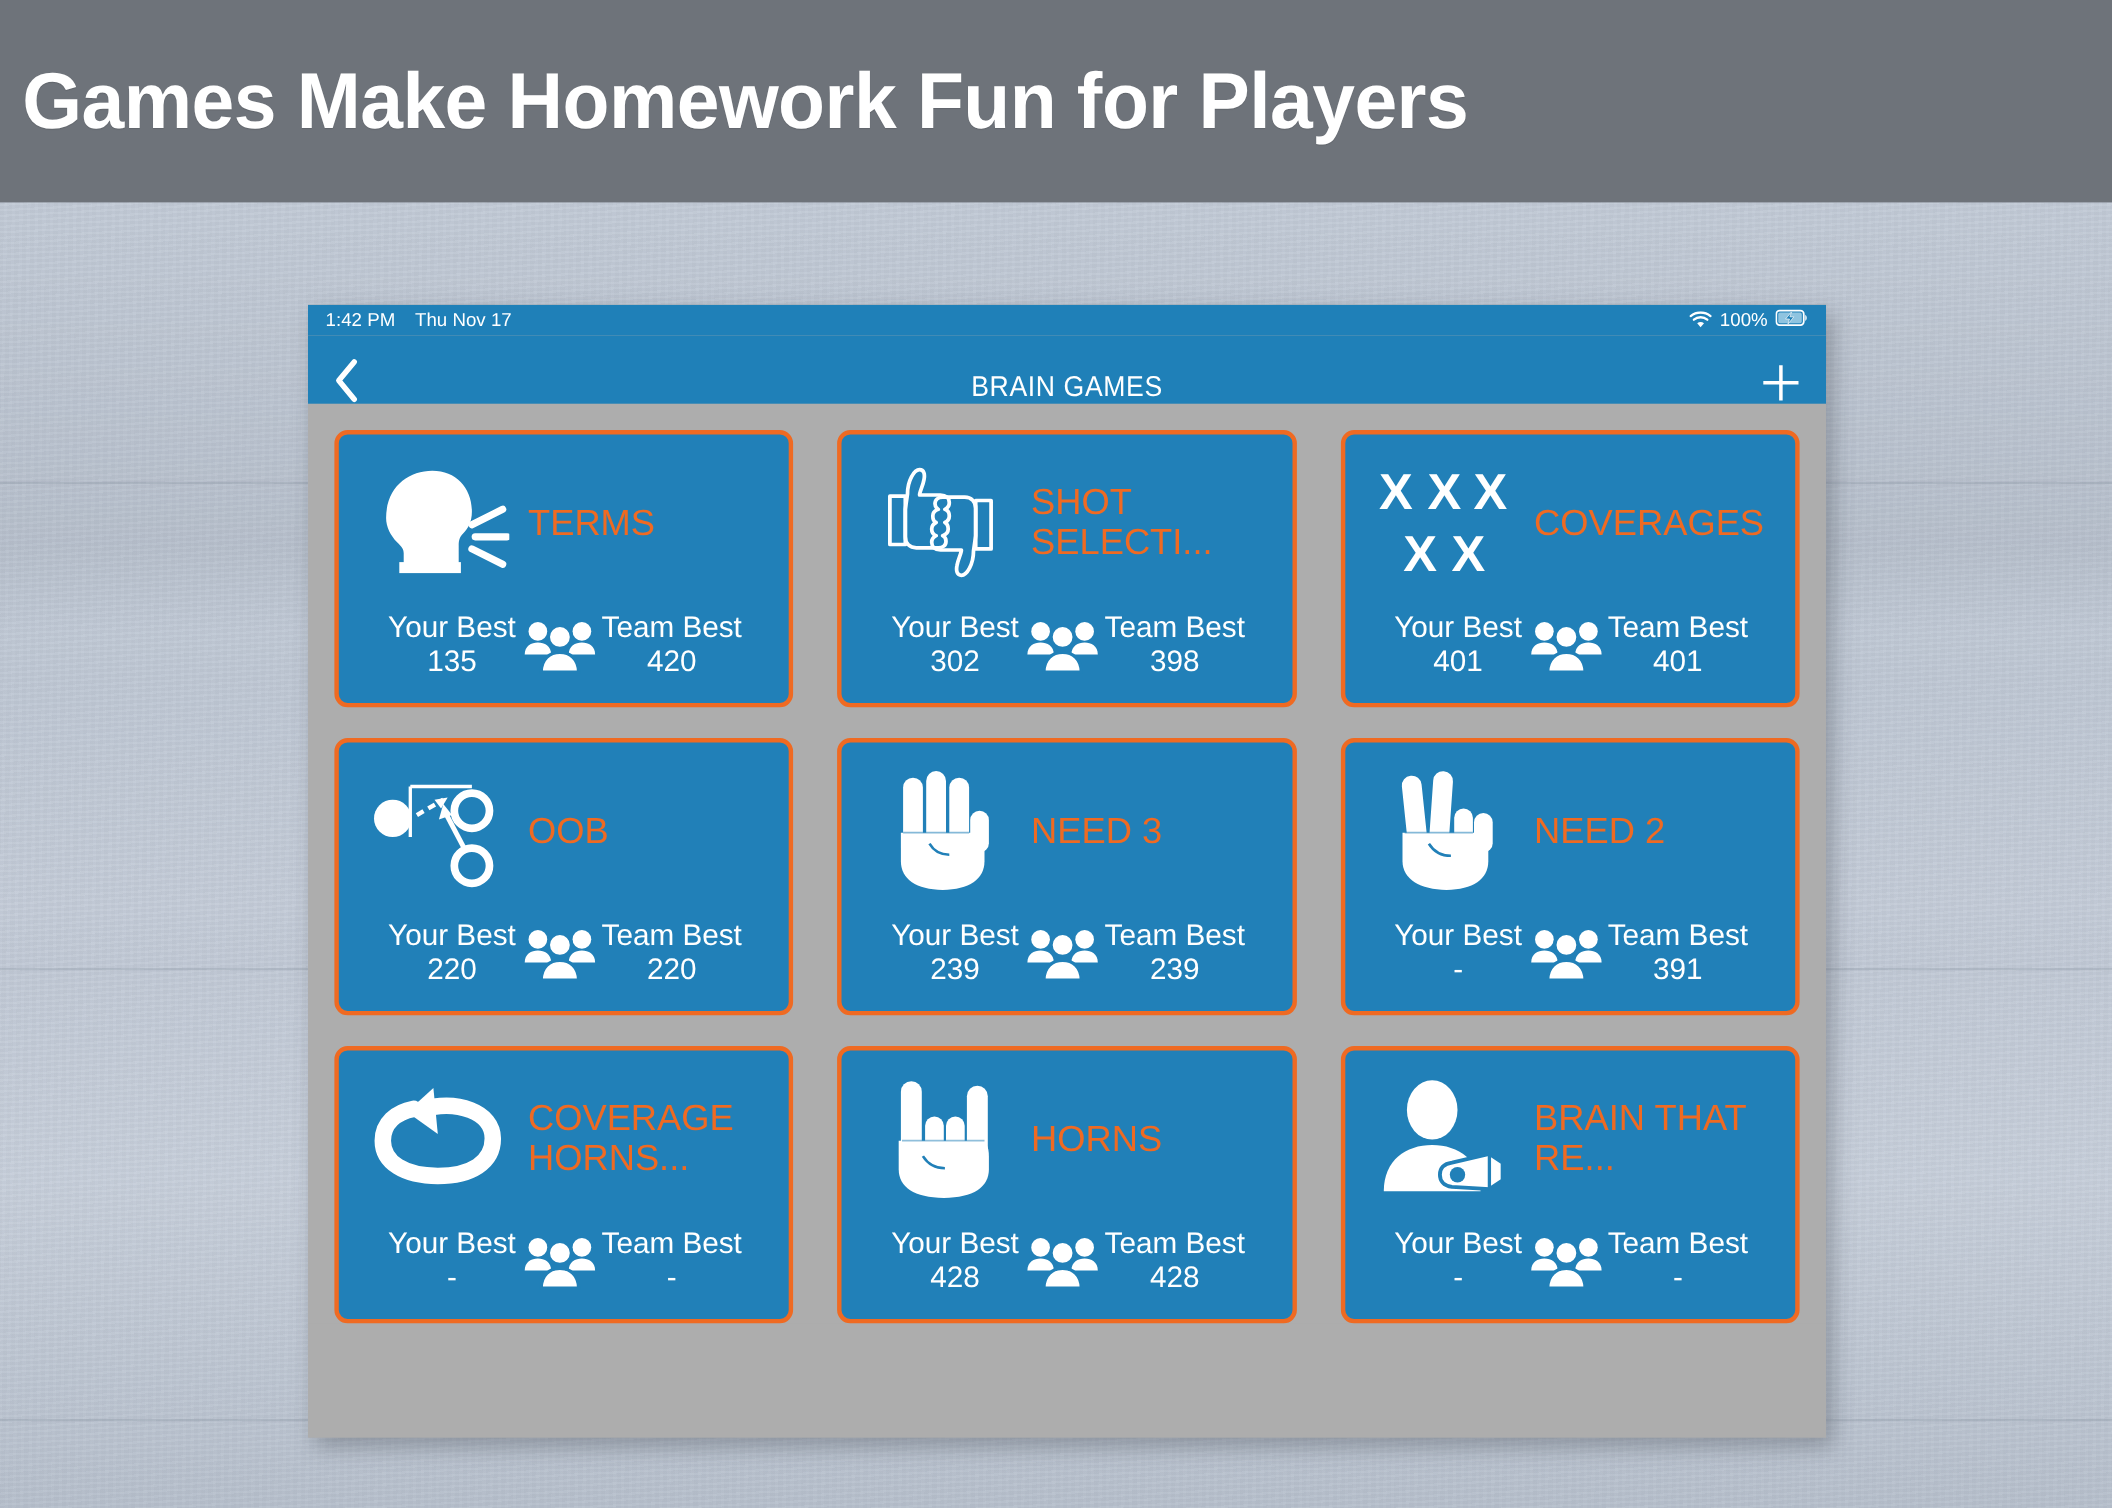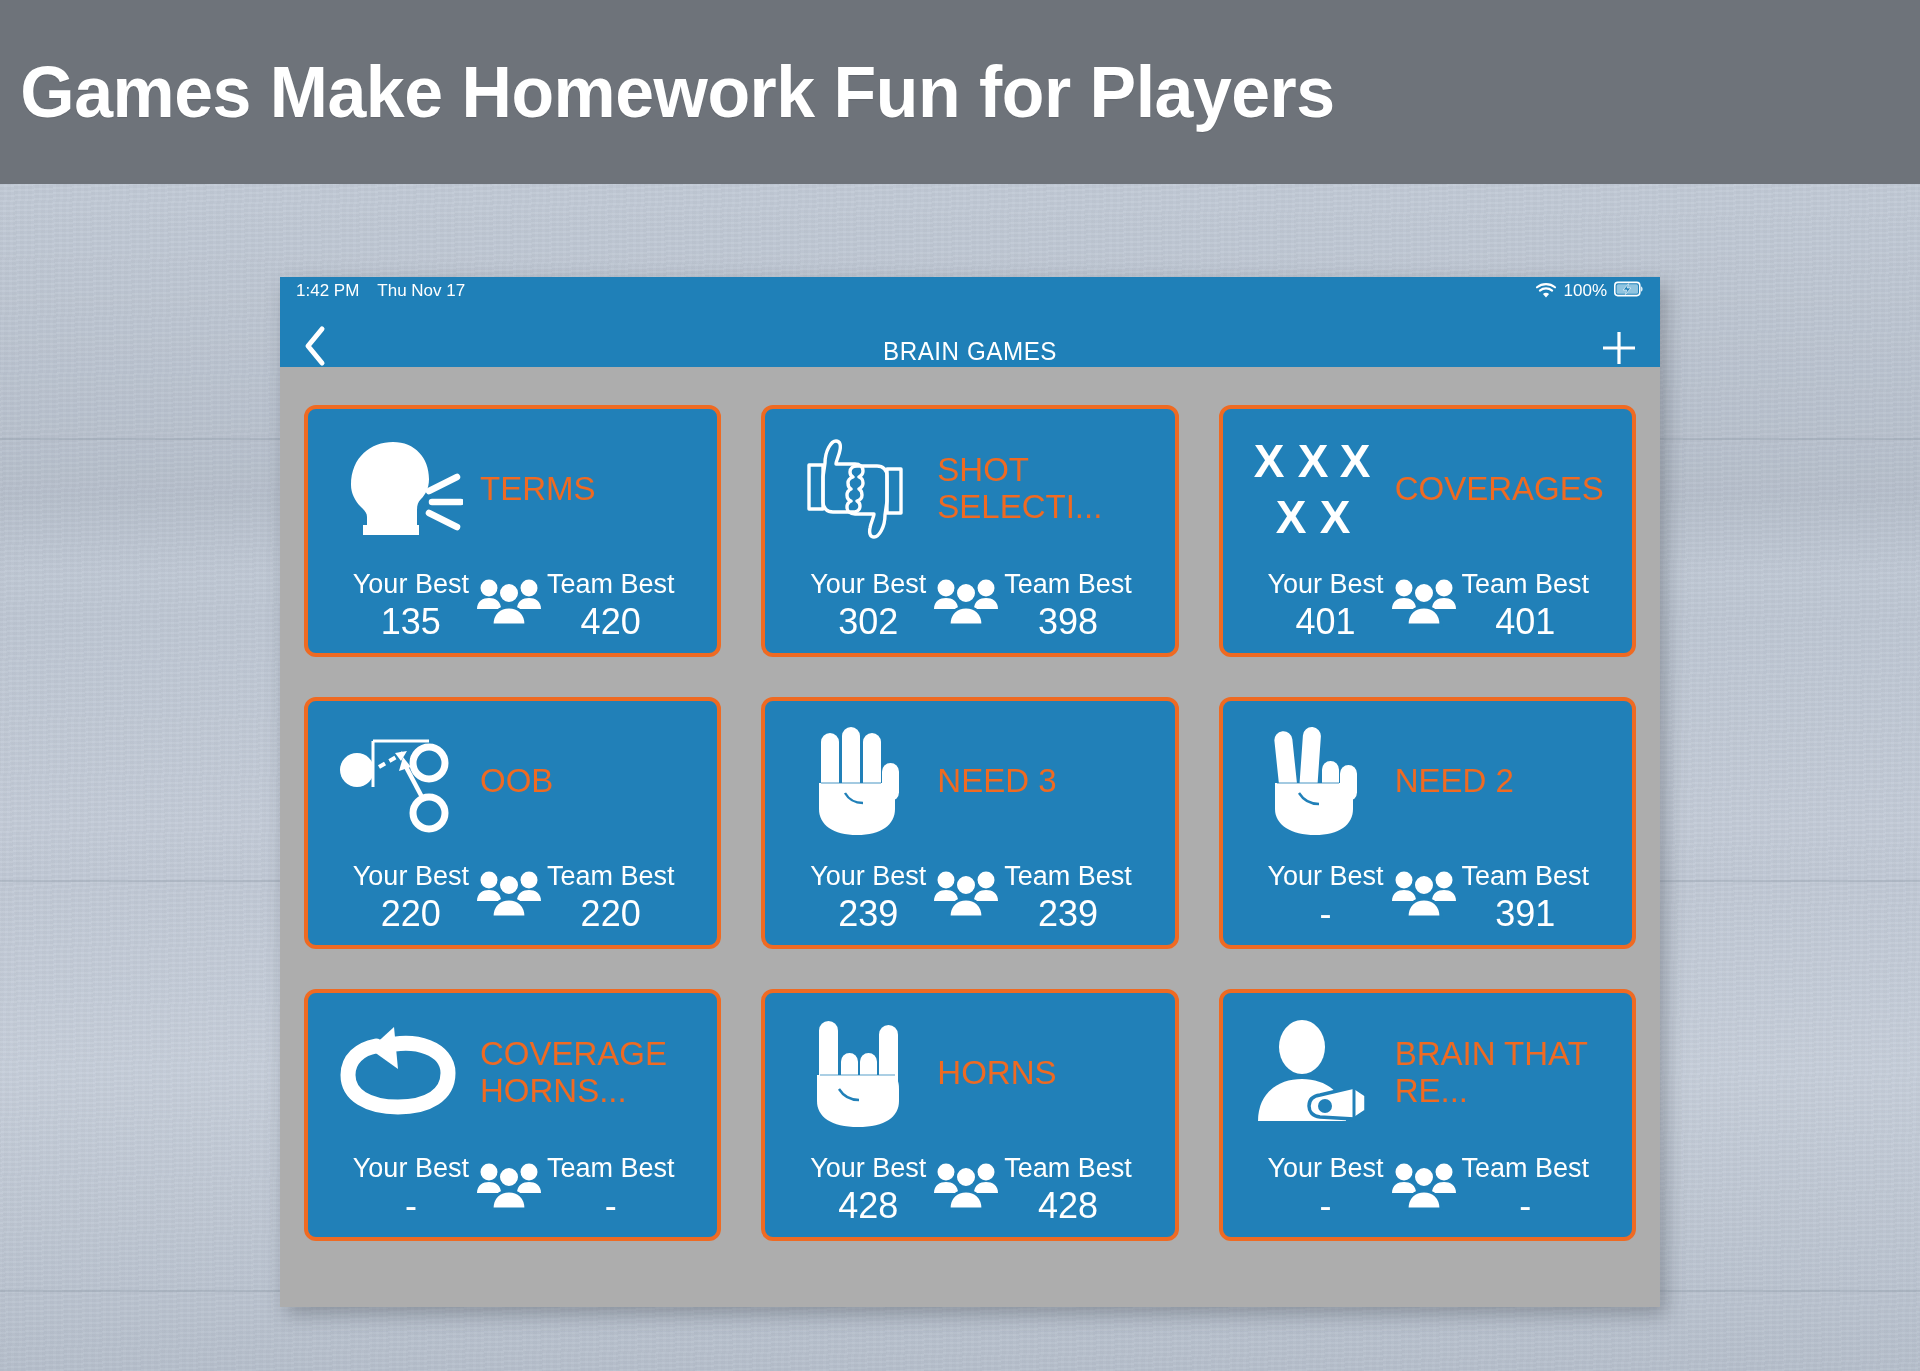--- a/index.html
+++ b/index.html
@@ -123,24 +123,24 @@
     letter-spacing: 0.6px;
     pointer-events: none;
     transform: scaleX(0.93);
   }
   .back-btn { cursor: pointer; line-height: 0; z-index: 2; }
   .add-btn { margin-left: auto; cursor: pointer; line-height: 0; z-index: 2; }
 
   
   .grid {
     background: #adadad;
-    padding: 38px 24px 0 24px;
+    padding: 24px 24px 0 24px;
     display: grid;
     grid-template-columns: repeat(3, 1fr);
-    gap: 40px 40px;
+    gap: 28px 40px;
   }
 
   .card {
     background: #2180b8;
     border: 4px solid #ef6a22;
     border-radius: 12px;
     height: 252px;
     display: flex;
     flex-direction: column;
     cursor: pointer;
@@ -179,21 +179,21 @@
     gap: 0;
   }
   .stat-col {
     display: flex;
     flex-direction: column;
     align-items: center;
     color: #ffffff;
     min-width: 120px;
   }
   .stat-label { font-size: 27px; line-height: 1.12; white-space: nowrap; }
-  .stat-value { font-size: 36px; line-height: 1.25; }
+  .stat-value { font-size: 27px; line-height: 1.25; }
   .group-icon {
     width: 76px;
     min-width: 76px;
     display: flex;
     justify-content: center;
     align-items: flex-start;
     padding-top: 6px;
   }
   .group-icon svg { display: block; }
 </style>

